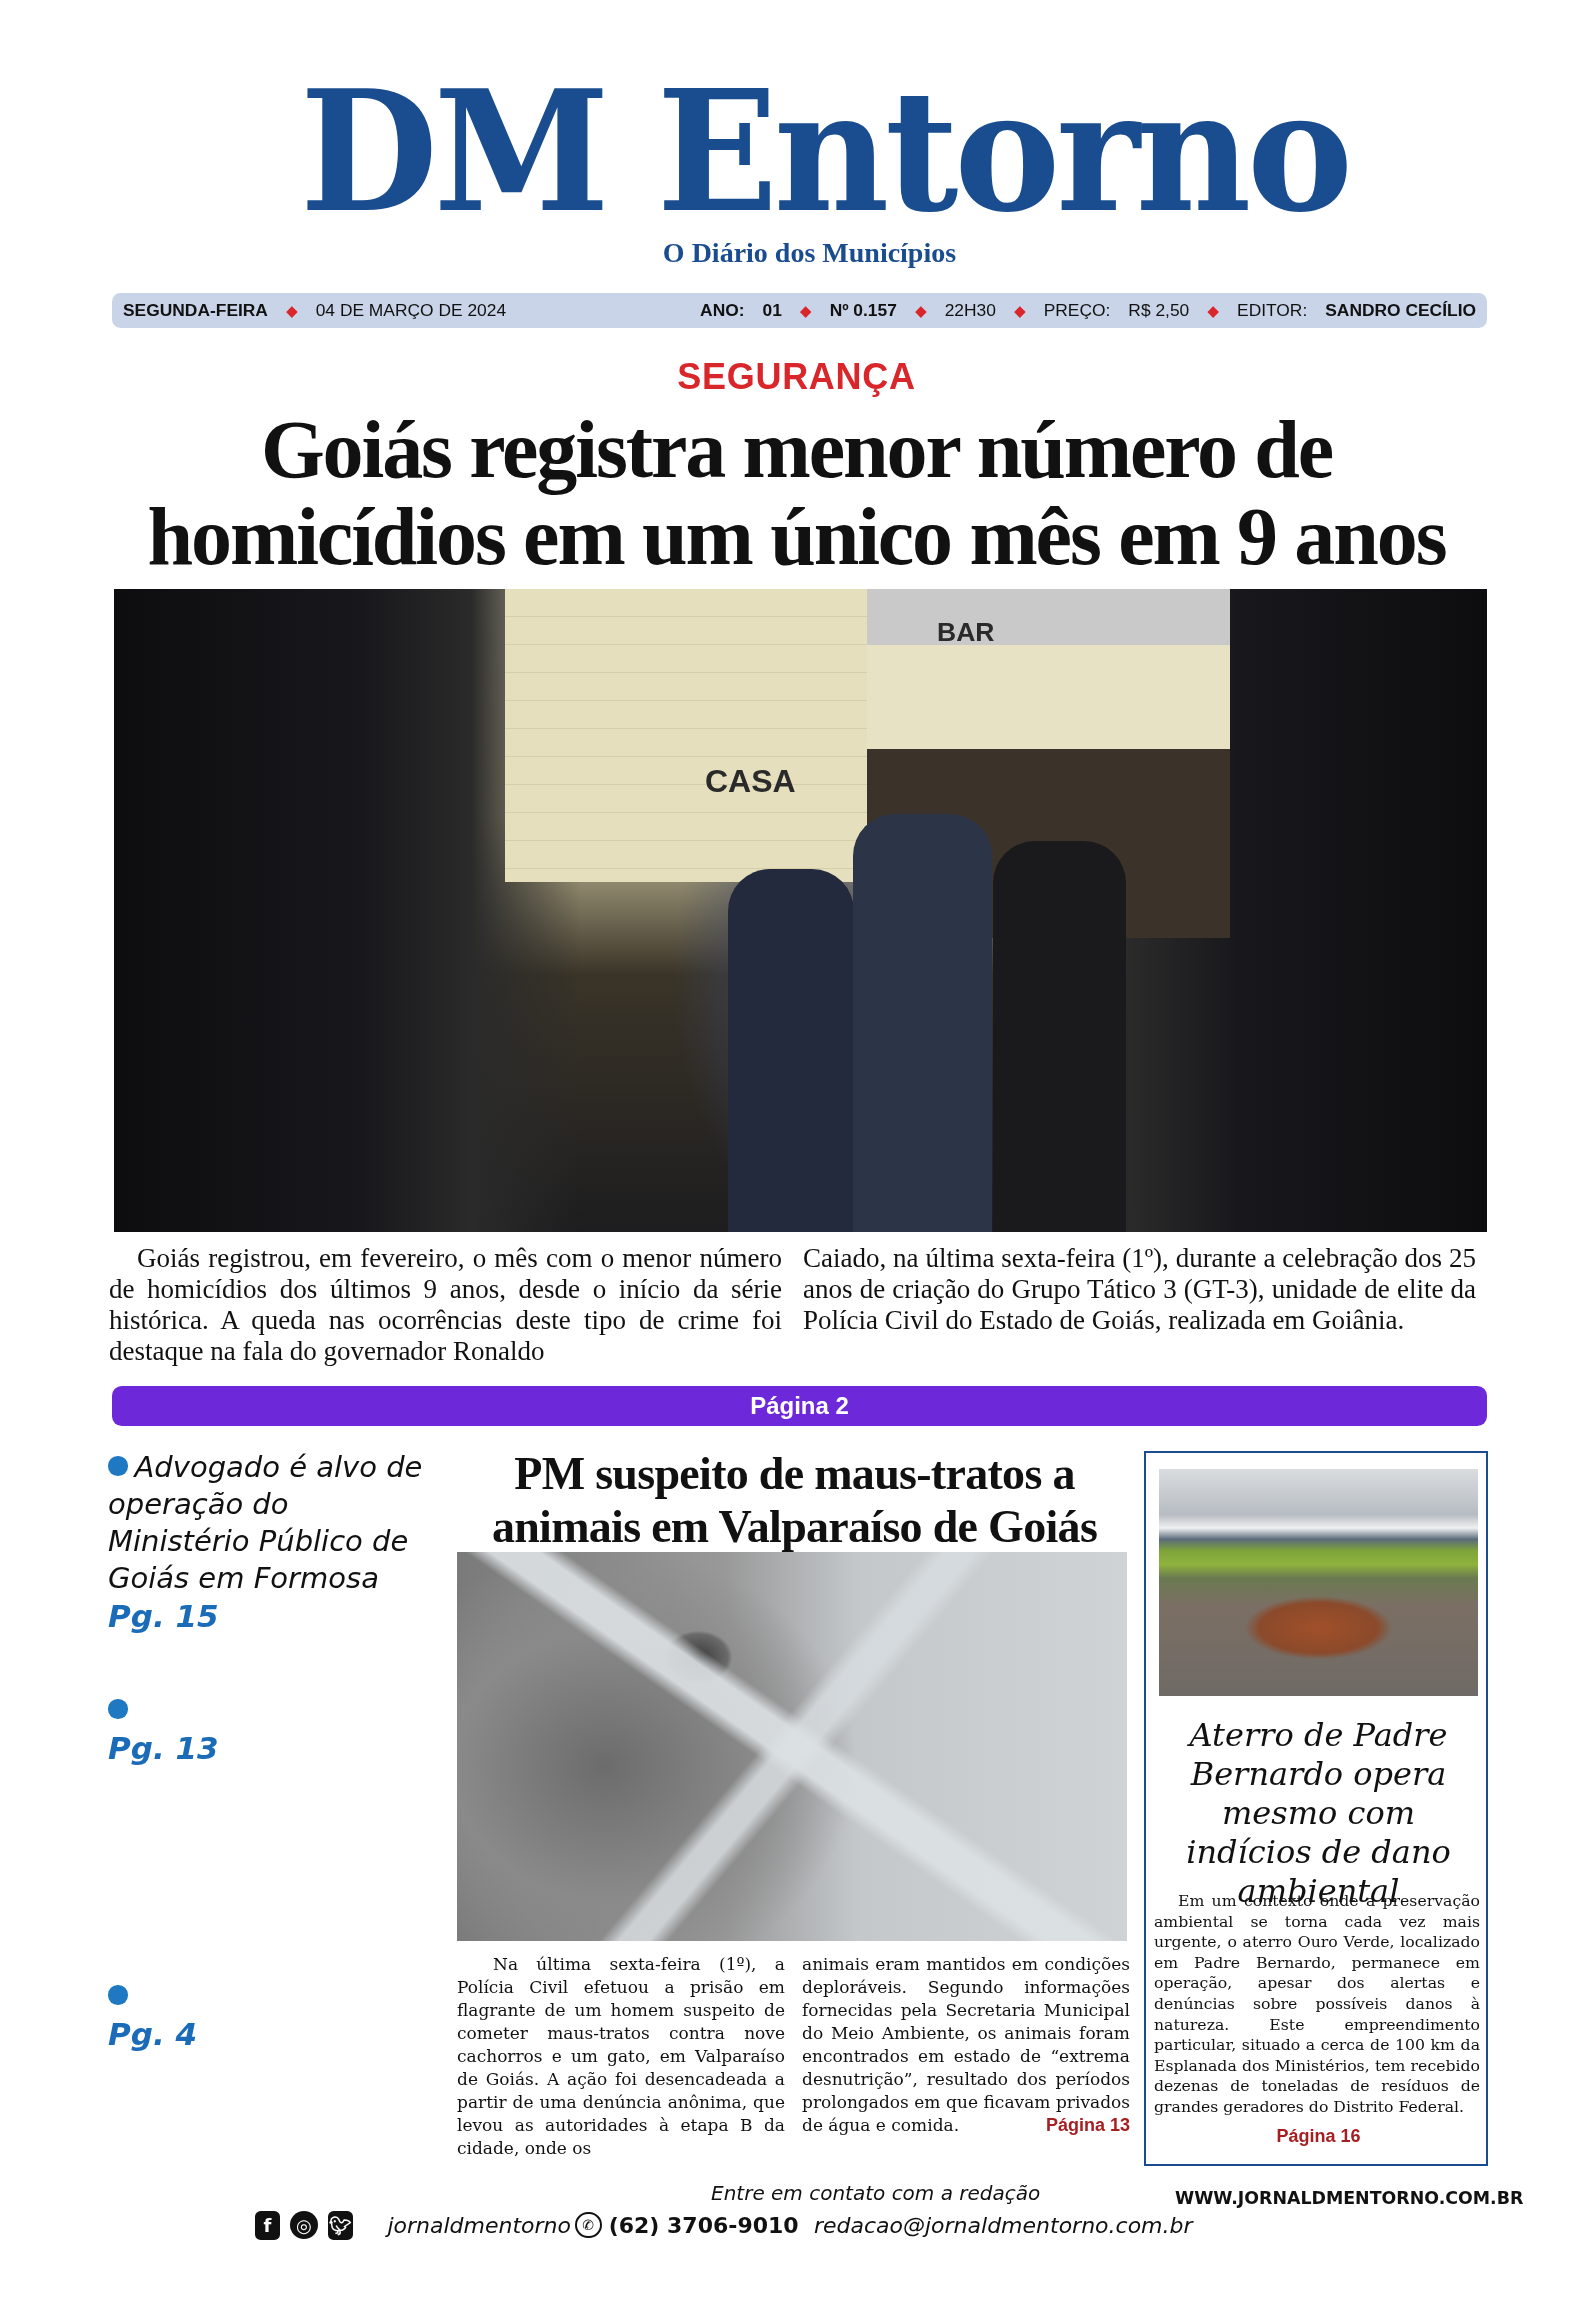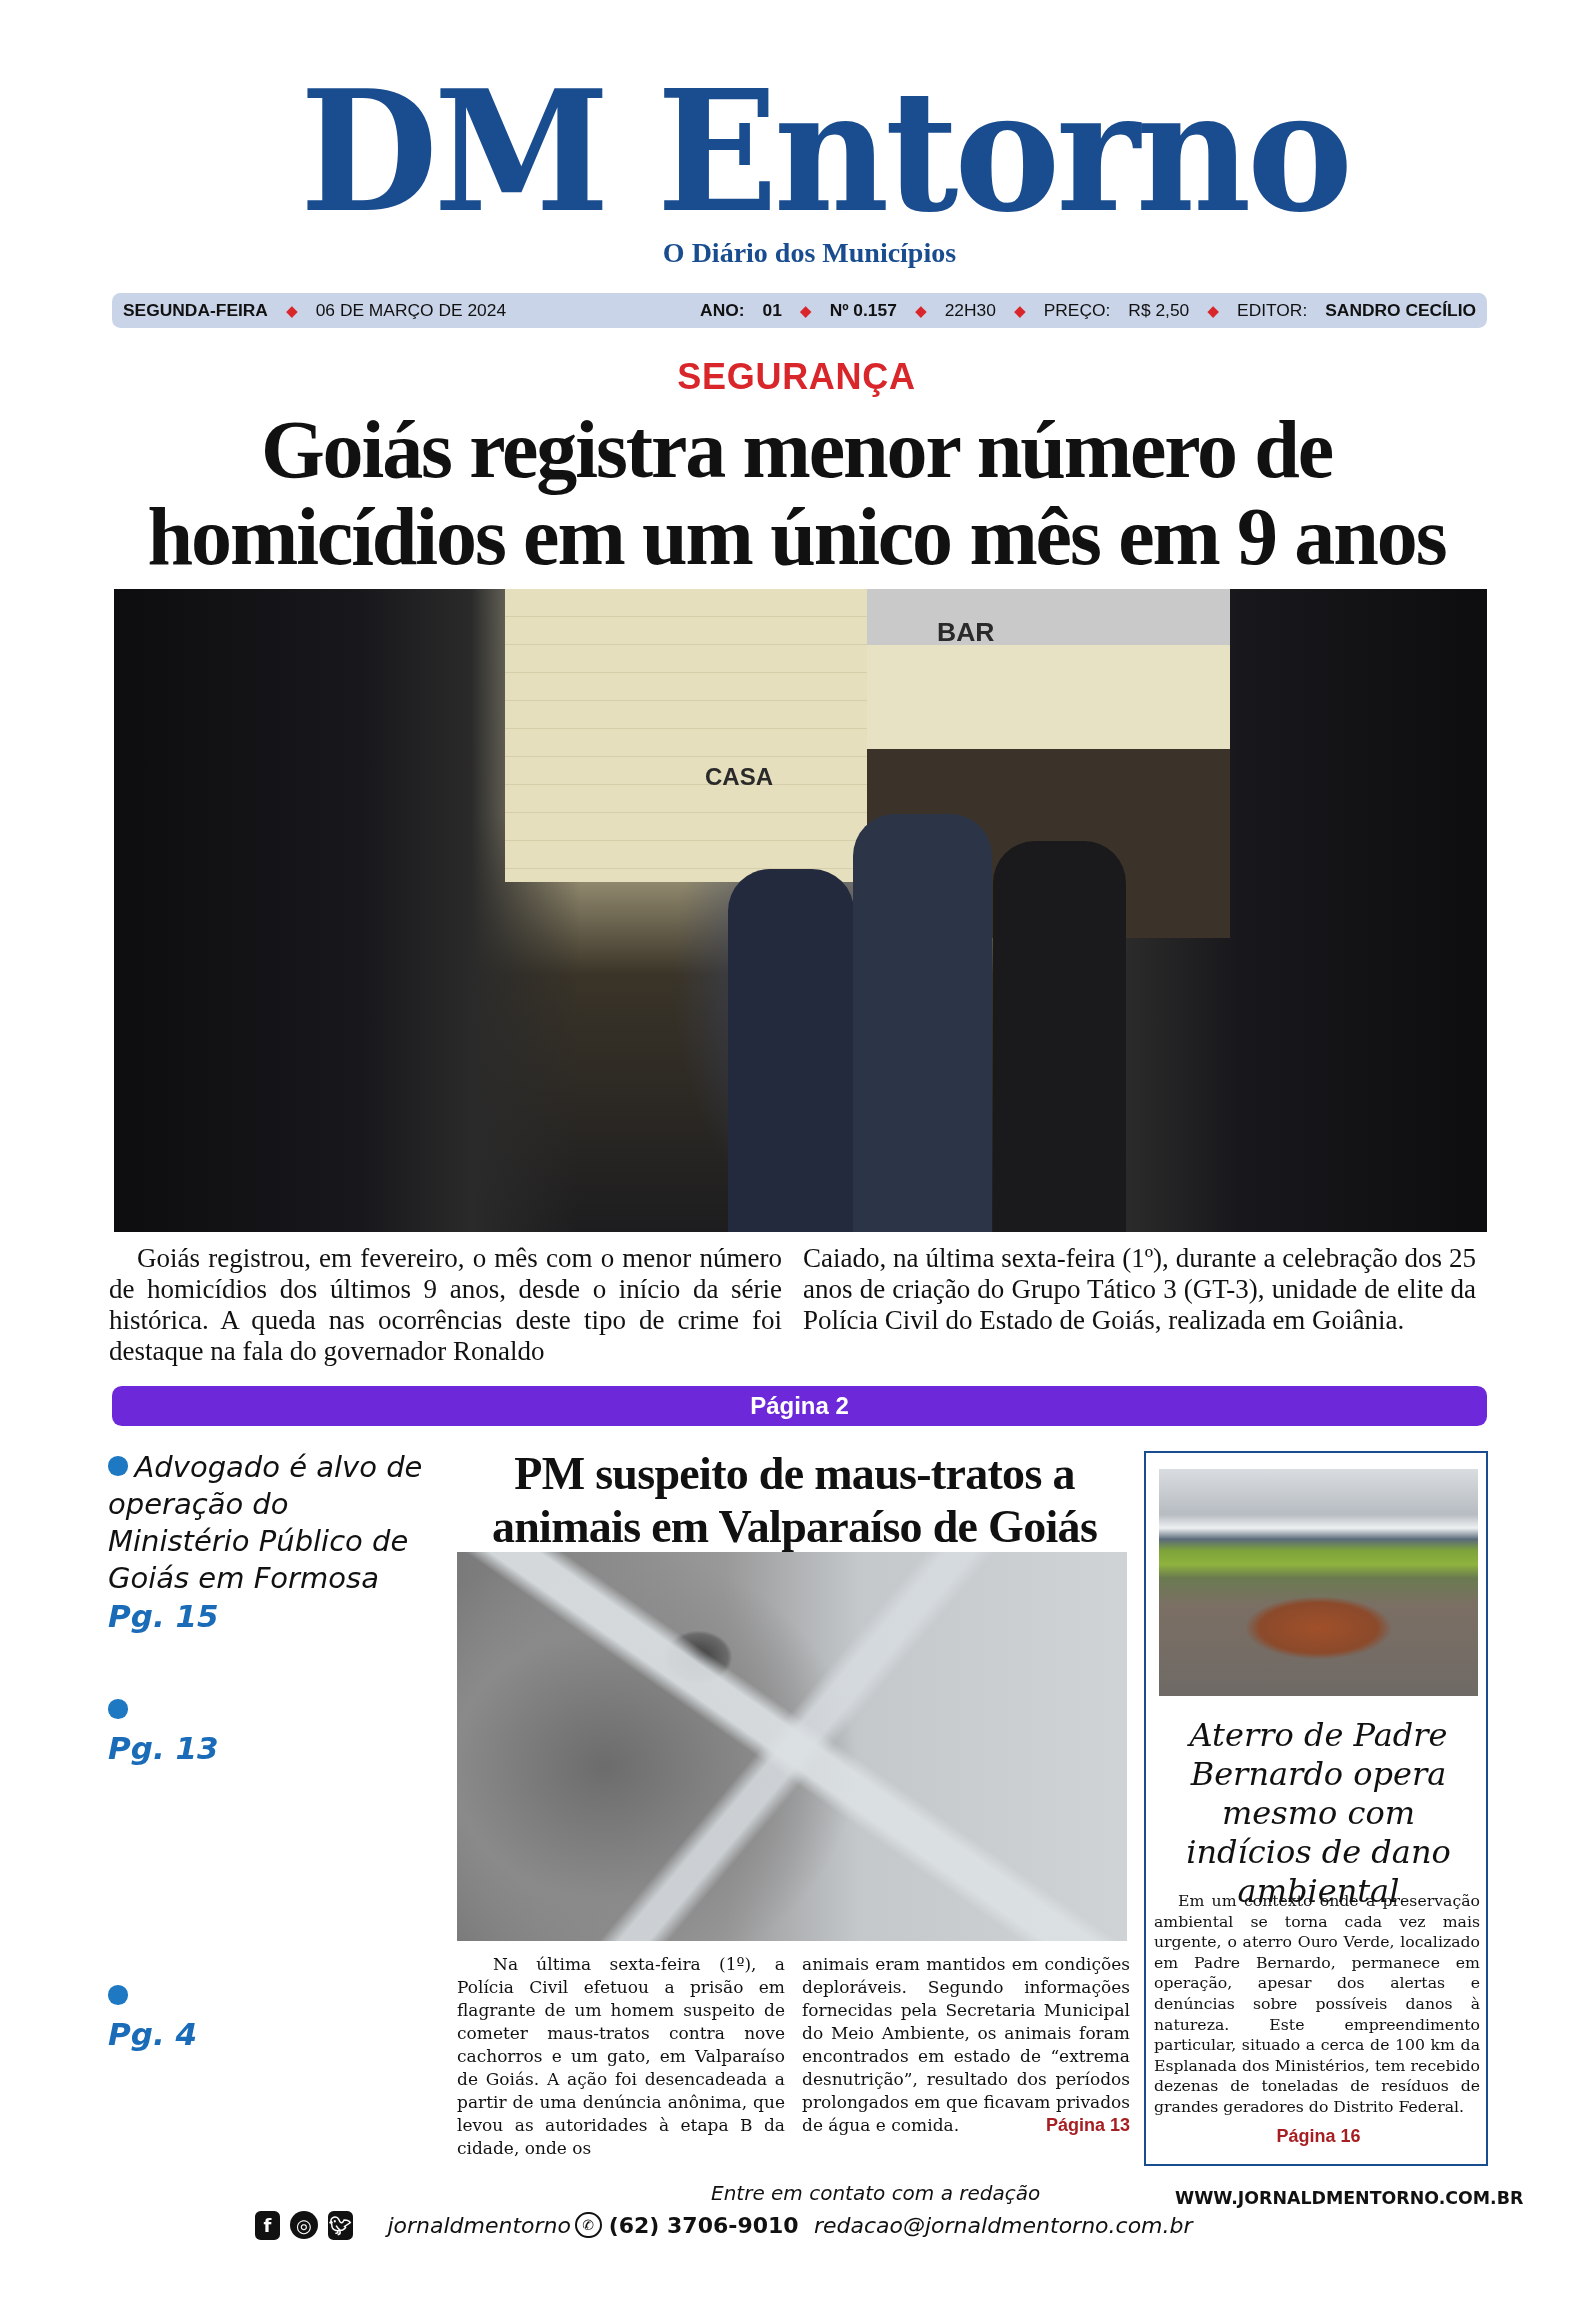--- a/index.html
+++ b/index.html
@@ -64,21 +64,21 @@
   .photo-door {
     position: absolute; left: 753px; top: 0; width: 363px; height: 349px;
     background: linear-gradient(to bottom, #c9c9c9 0 56px, #e8e2c4 56px 160px, #3b332a 160px);
   }
   .photo-sign-bar {
     position: absolute; left: 823px; top: 28px; font-family: "Liberation Sans", sans-serif;
     font-weight: bold; font-size: 26.5px; color: #2a2a2a;
   }
   .photo-sign-casa {
     position: absolute; left: 591px; top: 174px; font-family: "Liberation Sans", sans-serif;
-    font-weight: bold; font-size: 24px; color: #2a2a2a;
+    font-weight: bold; font-size: 32px; color: #2a2a2a;
   }
   .photo-person {
     position: absolute; bottom: 0; border-radius: 42px 42px 0 0;
   }
 
   
   .lead-col {
     top: 1243px; width: 673px; height: 126px;
     font-family: "Liberation Serif", serif; font-size: 27px; line-height: 31px;
     text-align: justify; color: #111;
@@ -191,21 +191,21 @@
 </head>
 <body>
 
 <div id="masthead-logo" class="abs">DM Entorno</div>
 <div id="masthead-sub" class="abs">O Diário dos Municípios</div>
 
 <div id="info-bar" class="abs info-bar">
   <div class="info-group">
     <b>SEGUNDA-FEIRA</b>
     <span class="diamond">◆</span>
-    <span>06 DE MARÇO DE 2024</span>
+    <span>04 DE MARÇO DE 2024</span>
   </div>
   <div class="info-group">
     <b>ANO:</b>
     <b>01</b>
     <span class="diamond">◆</span>
     <b>Nº 0.157</b>
     <span class="diamond">◆</span>
     <span>22H30</span>
     <span class="diamond">◆</span>
     <span>PREÇO:</span>

